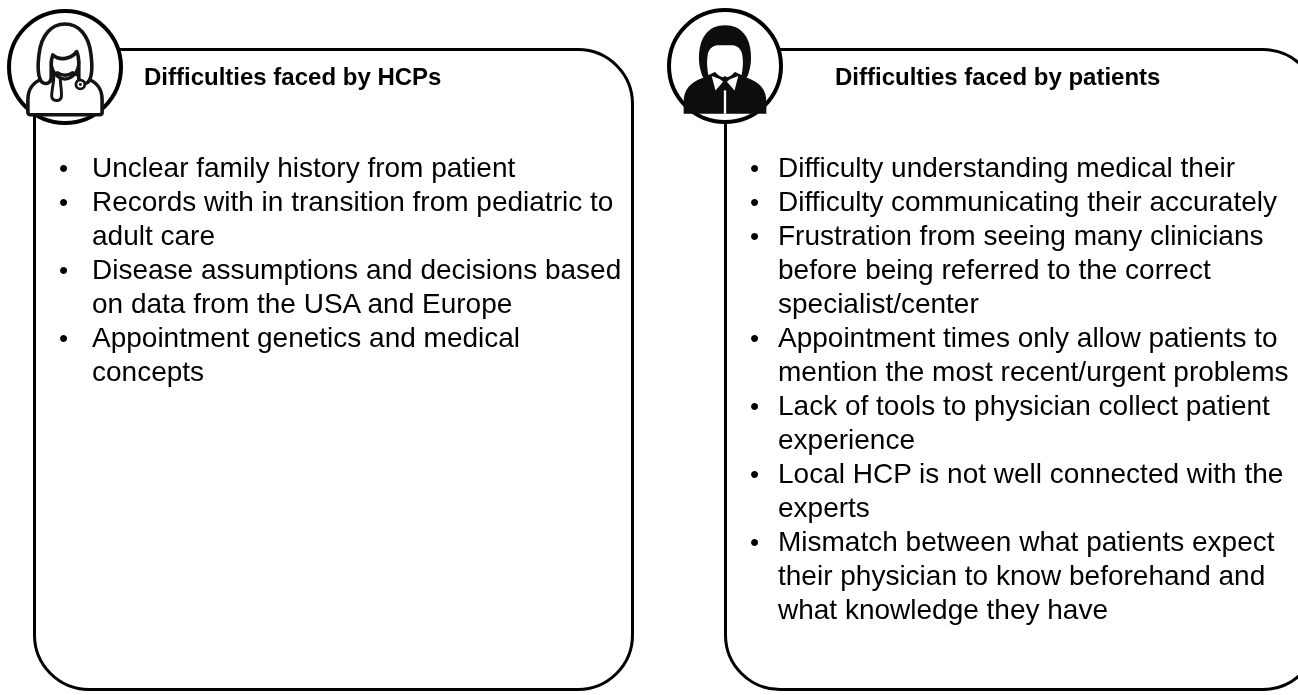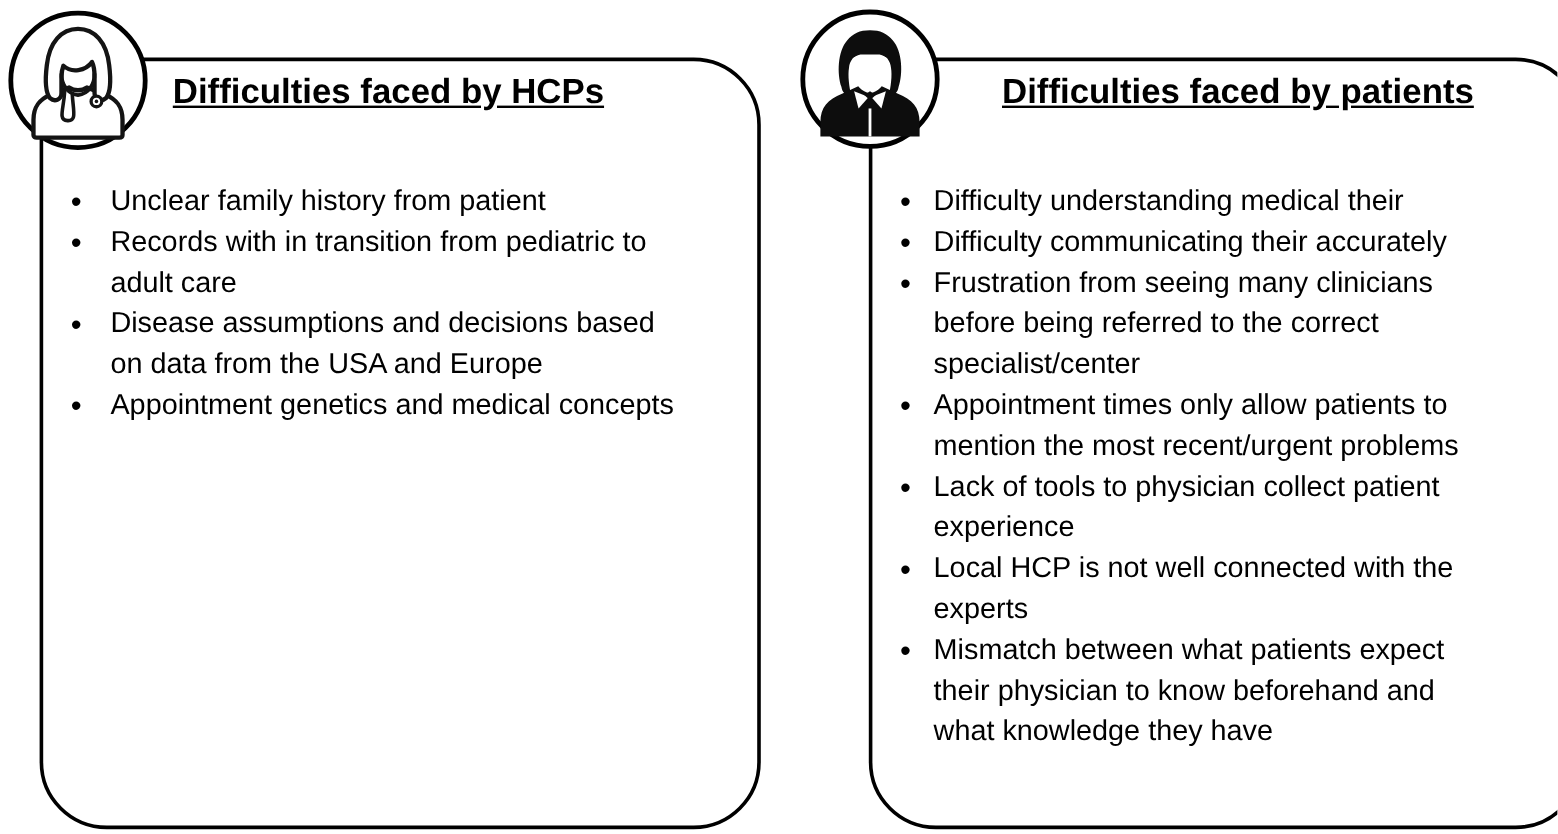--- a/index.html
+++ b/index.html
@@ -38,45 +38,44 @@
     justify-content: center;
     z-index: 2;
   }
   .icon-circle-hcp { left: 7px;  top: 9px; }
   .icon-circle-patients { left: 667px; top: 8px; }
 
   .panel-title {
     position: absolute;
     top: 9px;
     left: 108px;
-    font-size: 29px;
+    font-size: 24px;
     font-weight: bold;
     line-height: 34px;
     white-space: nowrap;
-    text-decoration: underline;
   }
 
   .bullet-list {
     position: absolute;
     top: 100px;
     left: 0;
     right: 0;
     padding: 0 3px 0 23px;
   }
   .bullet-row { display: flex; align-items: flex-start; }
   .bullet-dot {
     flex: 0 0 33px;
     width: 33px;
     font-size: 26px;
     line-height: 34px;
   }
   .panel-patients .bullet-dot { flex-basis: 28px; width: 28px; }
   .bullet-text {
     flex: 1;
-    font-size: 24px;
+    font-size: 28px;
     line-height: 34px;
     white-space: pre-line;
   }
 </style>
 </head>
 <body>
 
 <div class="figure">
 
   <div class="panel panel-hcp">

